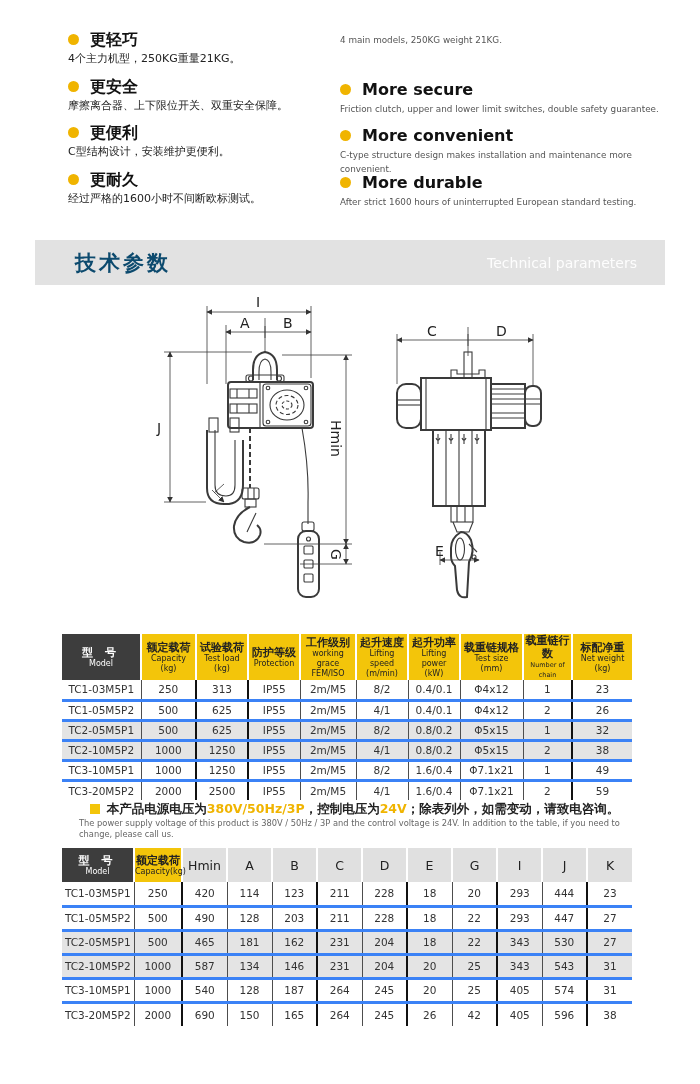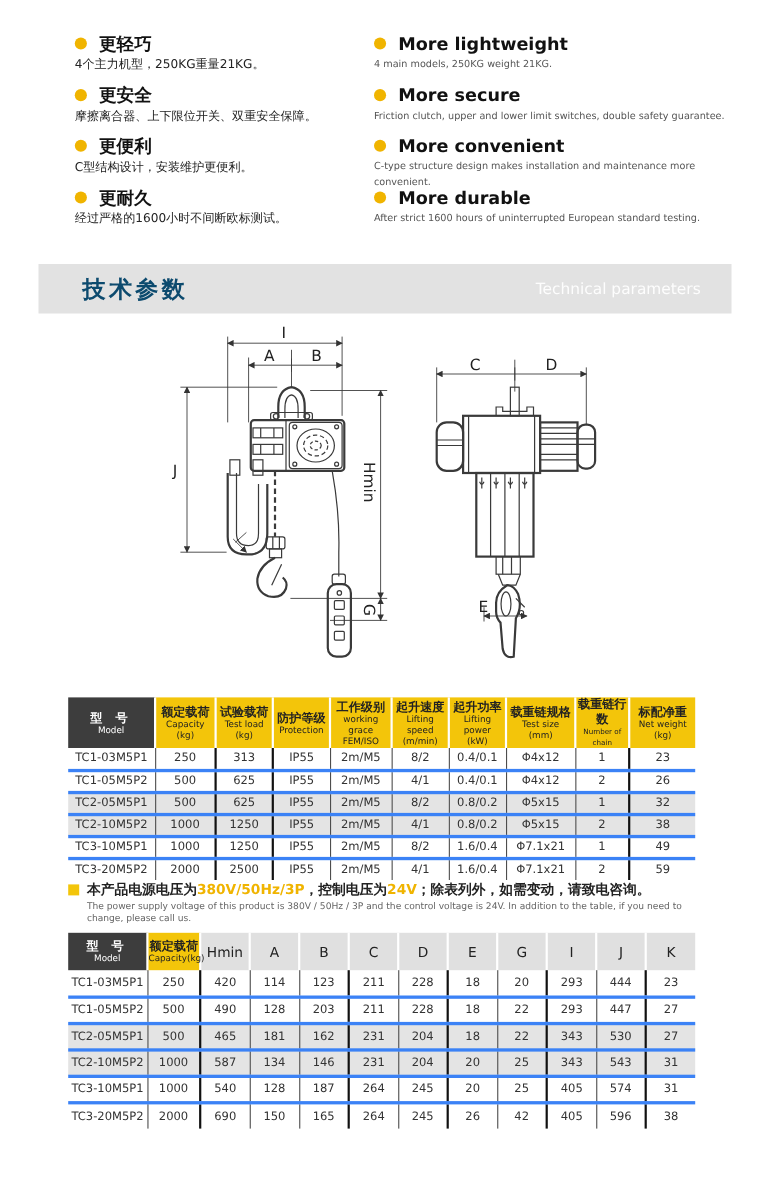--- a/index.html
+++ b/index.html
@@ -51,21 +51,21 @@
   .h-en.tiny{font-size:6.5px;}
   .h-unit{display:block;font-size:8px;font-weight:normal;line-height:9px;}
   tbody tr{border-bottom:3px solid #3b82f6;}
   tbody tr:last-child{border-bottom:none;}
   tbody tr.stripe{background:#e4e4e4;}
   td.v{border-left:1px solid #4d4d4d;}
   td.v2{border-left:2px solid #111;}
 
   
   .note{position:absolute;left:62px;top:801px;width:585px;}
-  .note-zh{font-size:12.5px;font-weight:bold;color:#222;line-height:15px;display:flex;align-items:center;gap:7px;}
+  .note-zh{font-size:12.5px;font-weight:bold;color:#222;line-height:15px;display:flex;align-items:center;gap:7px;justify-content:center;}
   .note-sq{width:10px;height:10px;background:#f3c50a;flex:0 0 auto;}
   .note-zh .hl{color:#f0b400;}
   .note-en{margin:2px 0 0 17px;font-size:8.3px;color:#666;line-height:11px;}
 </style>
 </head>
 <body>
 
 <div class="page">
 
   <div class="feat-col left">
@@ -94,24 +94,20 @@
       <div class="feat-title">
           <span class="bullet"></span>
           <span>更耐久</span>
         </div>
       <div class="feat-desc">经过严格的1600小时不间断欧标测试。</div>
     </div>
   </div>
 
   <div class="feat-col right">
     <div class="feat">
-      <div class="feat-title">
-          <span class="bullet"></span>
-          <span>More lightweight</span>
-        </div>
       <div class="feat-desc">4 main models, 250KG weight 21KG.</div>
     </div>
     <div class="feat">
       <div class="feat-title">
           <span class="bullet"></span>
           <span>More secure</span>
         </div>
       <div class="feat-desc">Friction clutch, upper and lower limit switches, double safety guarantee.</div>
     </div>
     <div class="feat">

